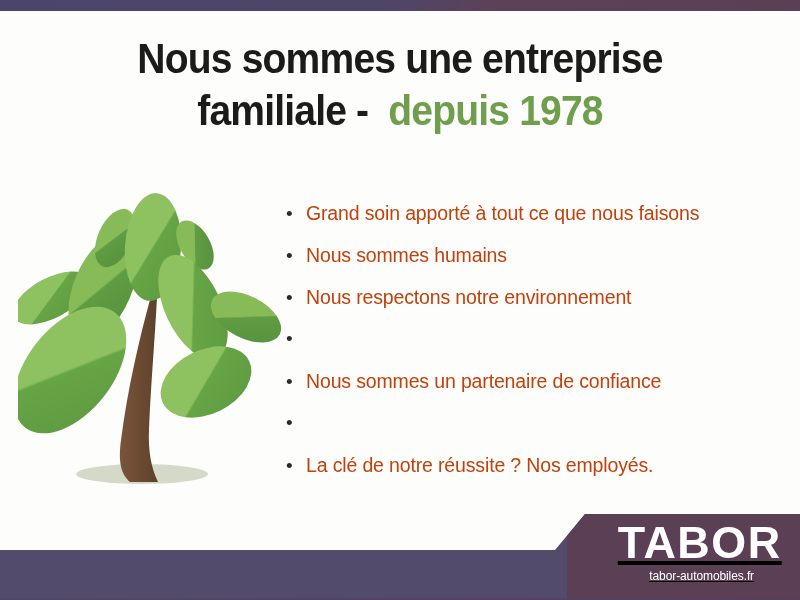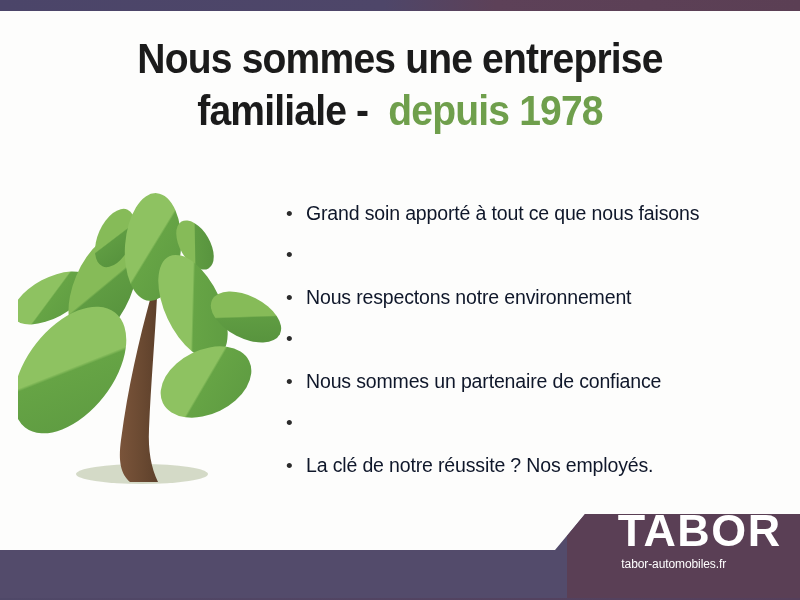--- a/index.html
+++ b/index.html
@@ -74,21 +74,21 @@
   .bullet-dot {
     width: 20px;
     flex: 0 0 20px;
     font-size: 19px;
     line-height: 42px;
     color: #2b2b2b;
   }
   .bullet-text {
     font-size: 19.5px;
     line-height: 42px;
-    color: #0f172a;
+    color: #c2410c;
     white-space: nowrap;
     letter-spacing: -0.15px;
   }
 
   
   .tree {
     position: absolute;
     left: 18px;
     top: 182px;
     width: 268px;
@@ -104,23 +104,24 @@
     width: 800px;
     height: 96px;
     z-index: 4;
   }
   .footer svg {
     display: block;
   }
   .logo-wrap {
     position: absolute;
     right: 18px;
-    bottom: 26px;
+    bottom: 14px;
     z-index: 5;
-    text-align: left;
+    text-align: center;
+    text-decoration: underline;
   }
   .logo-mark {
     font-size: 44px;
     font-weight: bold;
     letter-spacing: 1.5px;
     color: #ffffff;
     line-height: 46px;
     transform: scaleX(1.02);
     transform-origin: right center;
   }
@@ -186,20 +187,21 @@
     </svg>
   </div>
 
   <div class="bullets">
     <div class="bullet-row">
       <span class="bullet-dot">•</span>
       <span class="bullet-text">Grand soin apporté à tout ce que nous faisons</span>
     </div>
     <div class="bullet-row">
       <span class="bullet-dot">•</span>
+      <span class="bullet-text">Nous sommes humains</span>
     </div>
     <div class="bullet-row">
       <span class="bullet-dot">•</span>
       <span class="bullet-text">Nous respectons notre environnement</span>
     </div>
     <div class="bullet-row">
       <span class="bullet-dot">•</span>
     </div>
     <div class="bullet-row">
       <span class="bullet-dot">•</span>

